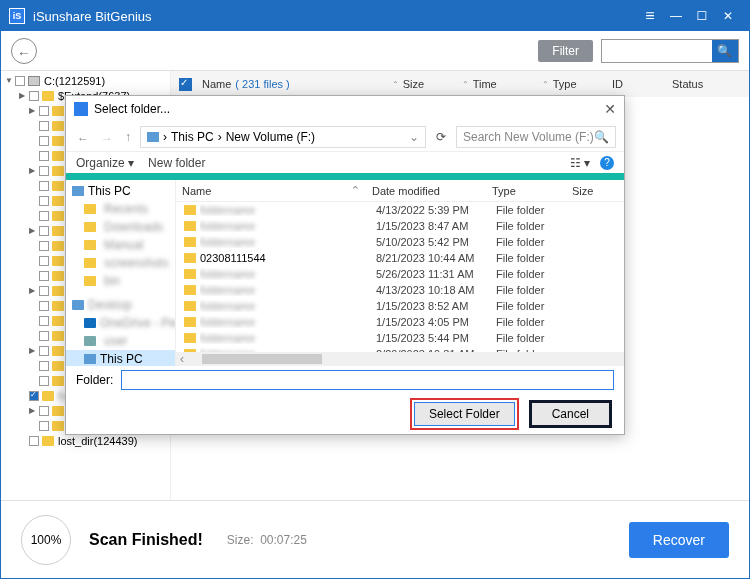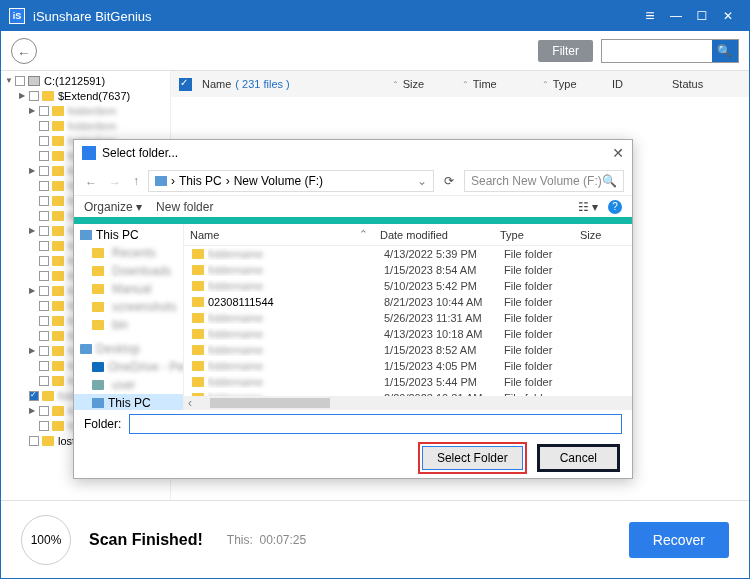--- a/index.html
+++ b/index.html
@@ -43,21 +43,21 @@
 .filecount { color: #1e6dc0; }
 
 
 .footer { position: absolute; left: 0; right: 0; bottom: 0; height: 78px; border-top: 1px solid #e0e0e0; display: flex; align-items: center; padding: 0 20px; gap: 18px; background: #fff; }
 .pct { width: 50px; height: 50px; border: 1px solid #ccc; border-radius: 50%; display: flex; align-items: center; justify-content: center; font-size: 12px; }
 .finishtxt { font-size: 16px; font-weight: 600; }
 .timetxt { font-size: 12px; color: #888; margin-left: 6px; }
 .recover { margin-left: auto; background: #2b7de9; color: #fff; border: none; padding: 10px 24px; font-size: 14px; cursor: pointer; border-radius: 3px; }
 
 
-.dialog { position: absolute; left: 72px; top: 94px; width: 560px; height: 340px; background: #fff; border: 1px solid #aaa; box-shadow: 0 3px 14px rgba(0,0,0,0.25); display: flex; flex-direction: column; font-size: 12px; margin-top: 44px; }
+.dialog { position: absolute; left: 64px; top: 94px; width: 560px; height: 340px; background: #fff; border: 1px solid #aaa; box-shadow: 0 3px 14px rgba(0,0,0,0.25); display: flex; flex-direction: column; font-size: 12px; }
 .dlg-title { height: 26px; display: flex; align-items: center; padding: 0 8px; }
 .dlg-title .dlgicon { width: 14px; height: 14px; background: #2b7de9; margin-right: 6px; }
 .dlg-title .close { margin-left: auto; font-size: 14px; cursor: pointer; color: #555; }
 .dlg-nav { height: 30px; display: flex; align-items: center; padding: 0 8px; gap: 6px; border-bottom: 1px solid #eee; }
 .dlg-nav .arrow { color: #888; cursor: pointer; padding: 0 3px; }
 .dlg-nav .pathseg { display: flex; align-items: center; gap: 4px; border: 1px solid #ddd; height: 22px; padding: 0 6px; flex: 1; }
 .dlg-nav .refresh { cursor: pointer; color: #555; padding: 0 4px; }
 .dlg-nav .dsearch { border: 1px solid #ddd; height: 22px; width: 160px; display: flex; align-items: center; padding: 0 6px; color: #888; }
 .dlg-nav .dsearch .sicon { margin-left: auto; }
 .dlg-tools { height: 28px; display: flex; align-items: center; padding: 0 10px; gap: 14px; color: #444; border-bottom: 7px solid #14b8a6; }
@@ -307,21 +307,21 @@
 </div>
 
 <div class="footer">
   <div class="pct">
       <span>100%</span>
     </div>
   <div>
     <div class="finishtxt">Scan Finished!</div>
   </div>
   <div class="timetxt">
-    <span>This:</span>&nbsp;
+    <span>Size:</span>&nbsp;
     <span>00:07:25</span>
   </div>
   <button class="recover">Recover</button>
 </div>
 
 <div class="dialog">
   <div class="dlg-title">
     <div class="dlgicon"></div>
     <span>Select folder...</span>
     <span class="close">✕</span>
@@ -410,21 +410,21 @@
       <div class="dlg-rows" id="dlg-rows">
           <div class="dlg-row">
             <div class="foldericon"></div>
             <div class="nm"><span class="blurtext">foldername</span></div>
             <div class="dt">4/13/2022 5:39 PM</div>
             <div class="tp">File folder</div>
           </div>
           <div class="dlg-row">
             <div class="foldericon"></div>
             <div class="nm"><span class="blurtext">foldername</span></div>
-            <div class="dt">1/15/2023 8:54 AM</div>
+            <div class="dt">1/15/2023 8:47 AM</div>
             <div class="tp">File folder</div>
           </div>
           <div class="dlg-row">
             <div class="foldericon"></div>
             <div class="nm"><span class="blurtext">foldername</span></div>
             <div class="dt">5/10/2023 5:42 PM</div>
             <div class="tp">File folder</div>
           </div>
           <div class="dlg-row">
             <div class="foldericon"></div>

